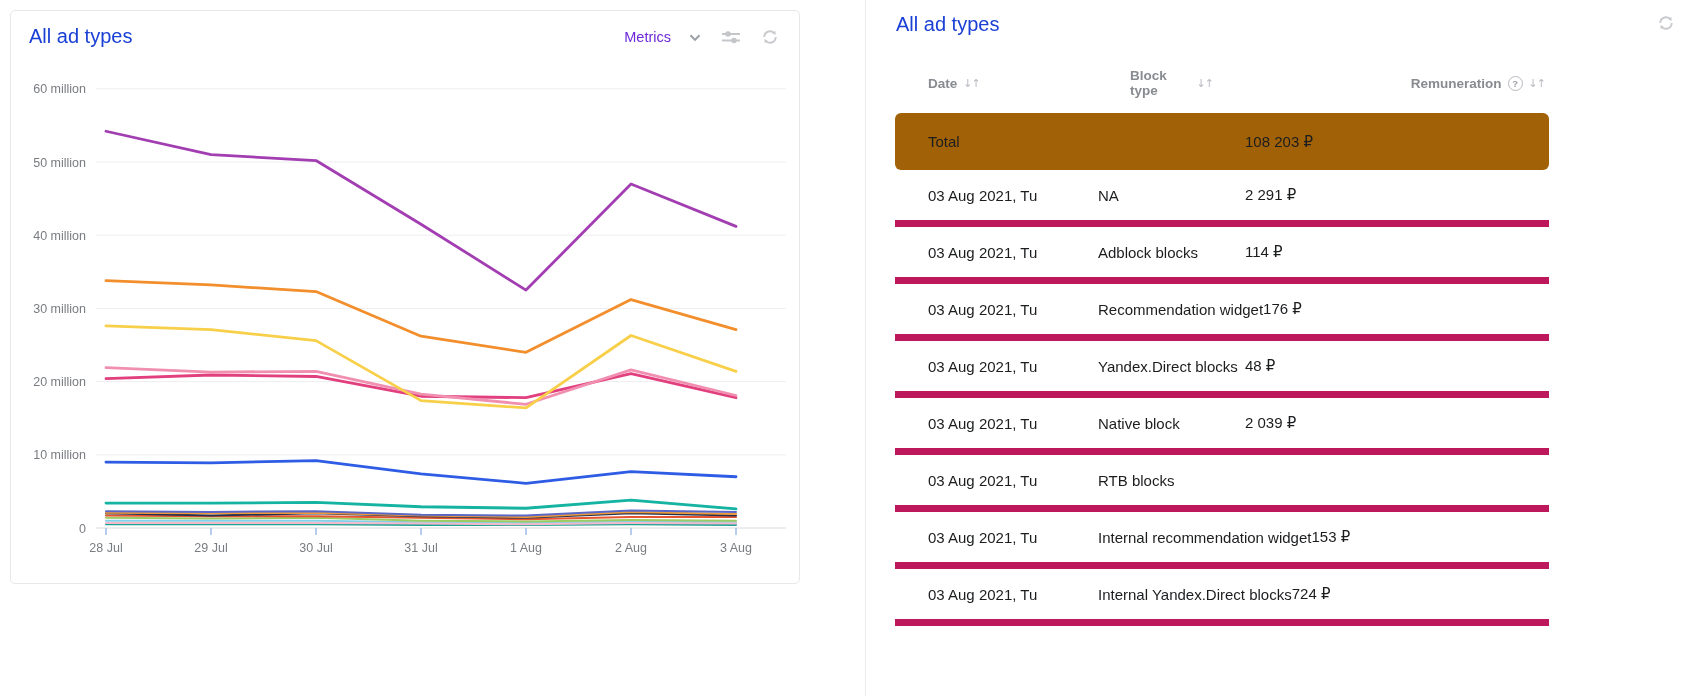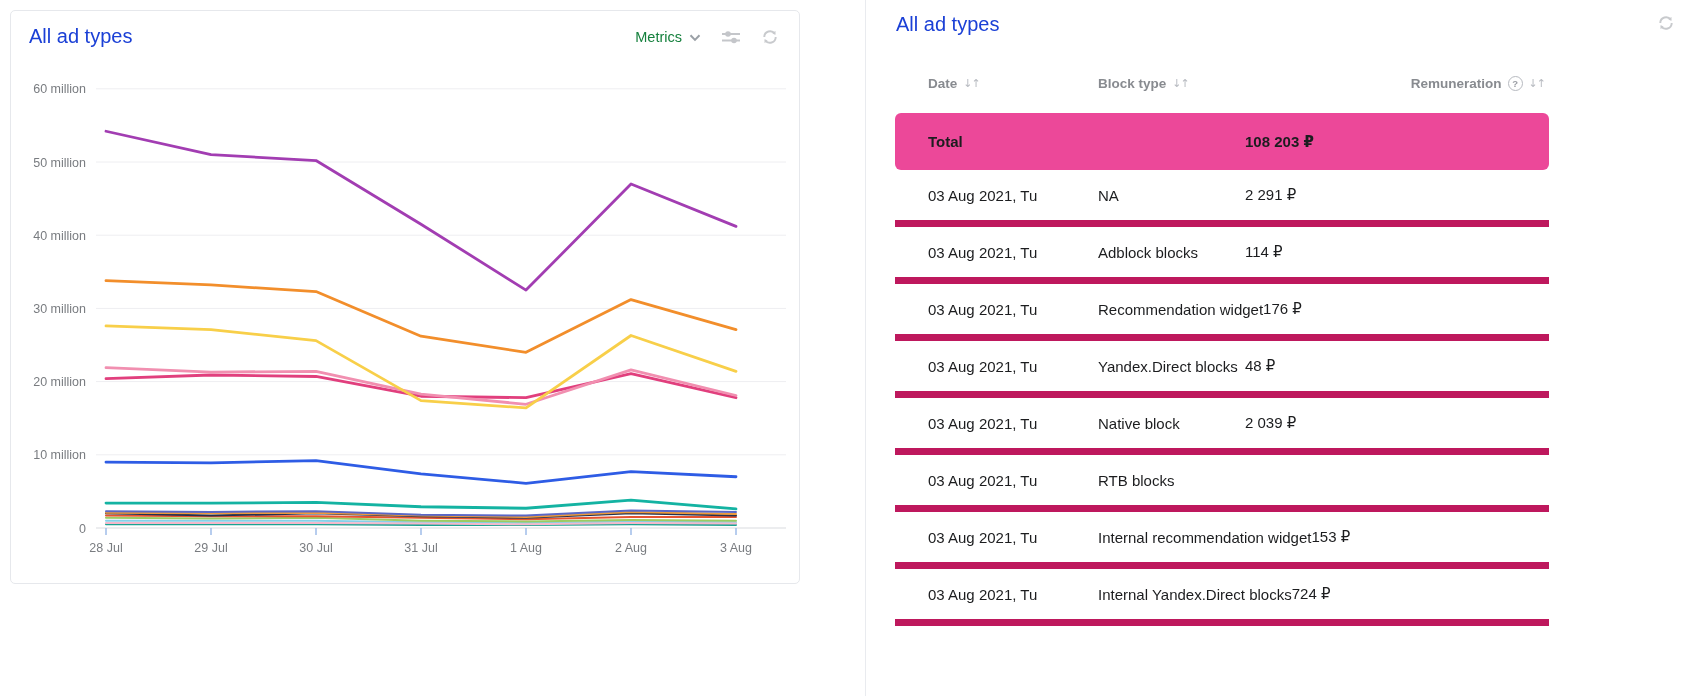--- a/index.html
+++ b/index.html
@@ -6,44 +6,44 @@
   html,body { width:1703px; height:696px; background:#fff; overflow:hidden;
               font-family:"Liberation Sans","DejaVu Sans",sans-serif; }
   .stage { position:relative; width:1703px; height:532px; }
 
   
   .chart-card { position:absolute; left:10px; top:10px; width:790px; height:574px;
                 background:#fff; border:1px solid #e6e8ec; border-radius:5px; }
   .cc-header { display:flex; align-items:center; padding:14px 20px 0 18px; }
   .card-title { font-size:20px; font-weight:400; color:#1b40d6; flex:1 1 auto; }
   .cc-controls { display:flex; align-items:center; gap:20px; }
-  .metrics-btn { display:flex; align-items:center; gap:7px; color:#15803d;
+  .metrics-btn { display:flex; align-items:center; gap:18px; color:#6d28d9;
                  font-size:14.5px; background:none; border:none; cursor:pointer;
                  font-family:inherit; }
   .icon-btn { background:none; border:none; cursor:pointer; line-height:0; padding:0; }
   #chart-svg { position:absolute; left:0; top:52px; }
 
   
   .table-card { position:absolute; left:865px; top:0; width:838px; height:696px;
                 background:#fff; border-left:1px solid #e9ebef; }
   .tc-header { position:relative; padding:13px 0 0 30px; height:60px; }
   .tc-refresh { position:absolute; top:14px; right:28px; }
 
   .rtable { position:absolute; left:29px; top:60px; width:654px; font-size:15px; color:#1c1d1f; }
   .thead, .trow, .total-row { display:grid; grid-template-columns:170px 1fr 300px;
                               align-items:center; padding-left:33px; padding-right:4px; }
-  .thead { height:46px; color:#888b90; font-size:13.5px; font-weight:bold; }
+  .thead { height:46px; color:#888b90; font-size:13.5px; font-weight:bold;gap:32px; }
   .th { display:flex; align-items:center; gap:6px; cursor:pointer; }
   .sort { font-size:11px; color:#b7bac0; letter-spacing:-1px; font-weight:400;
           font-family:"DejaVu Sans",sans-serif; }
   .help { display:inline-flex; align-items:center; justify-content:center;
           width:15px; height:15px; border:1.4px solid #b7bac0; border-radius:50%;
           color:#9b9ea4; font-size:9.5px; font-weight:bold; }
-  .total-row { height:57px; background:#ec4899; border-radius:6px; margin-top:7px;
-               font-weight:bold; }
+  .total-row { height:57px; background:#a16207; border-radius:6px; margin-top:7px;
+               font-weight:normal; }
   .trow { height:57px; border-bottom:7px solid #be185d; cursor:default; }
   .td.right, .th-right-wrap { text-align:right; }
   .amount { white-space:nowrap; }
   .cell { white-space:nowrap; }
 </style>
 </head>
 <body>
 
 <div class="stage">
 

